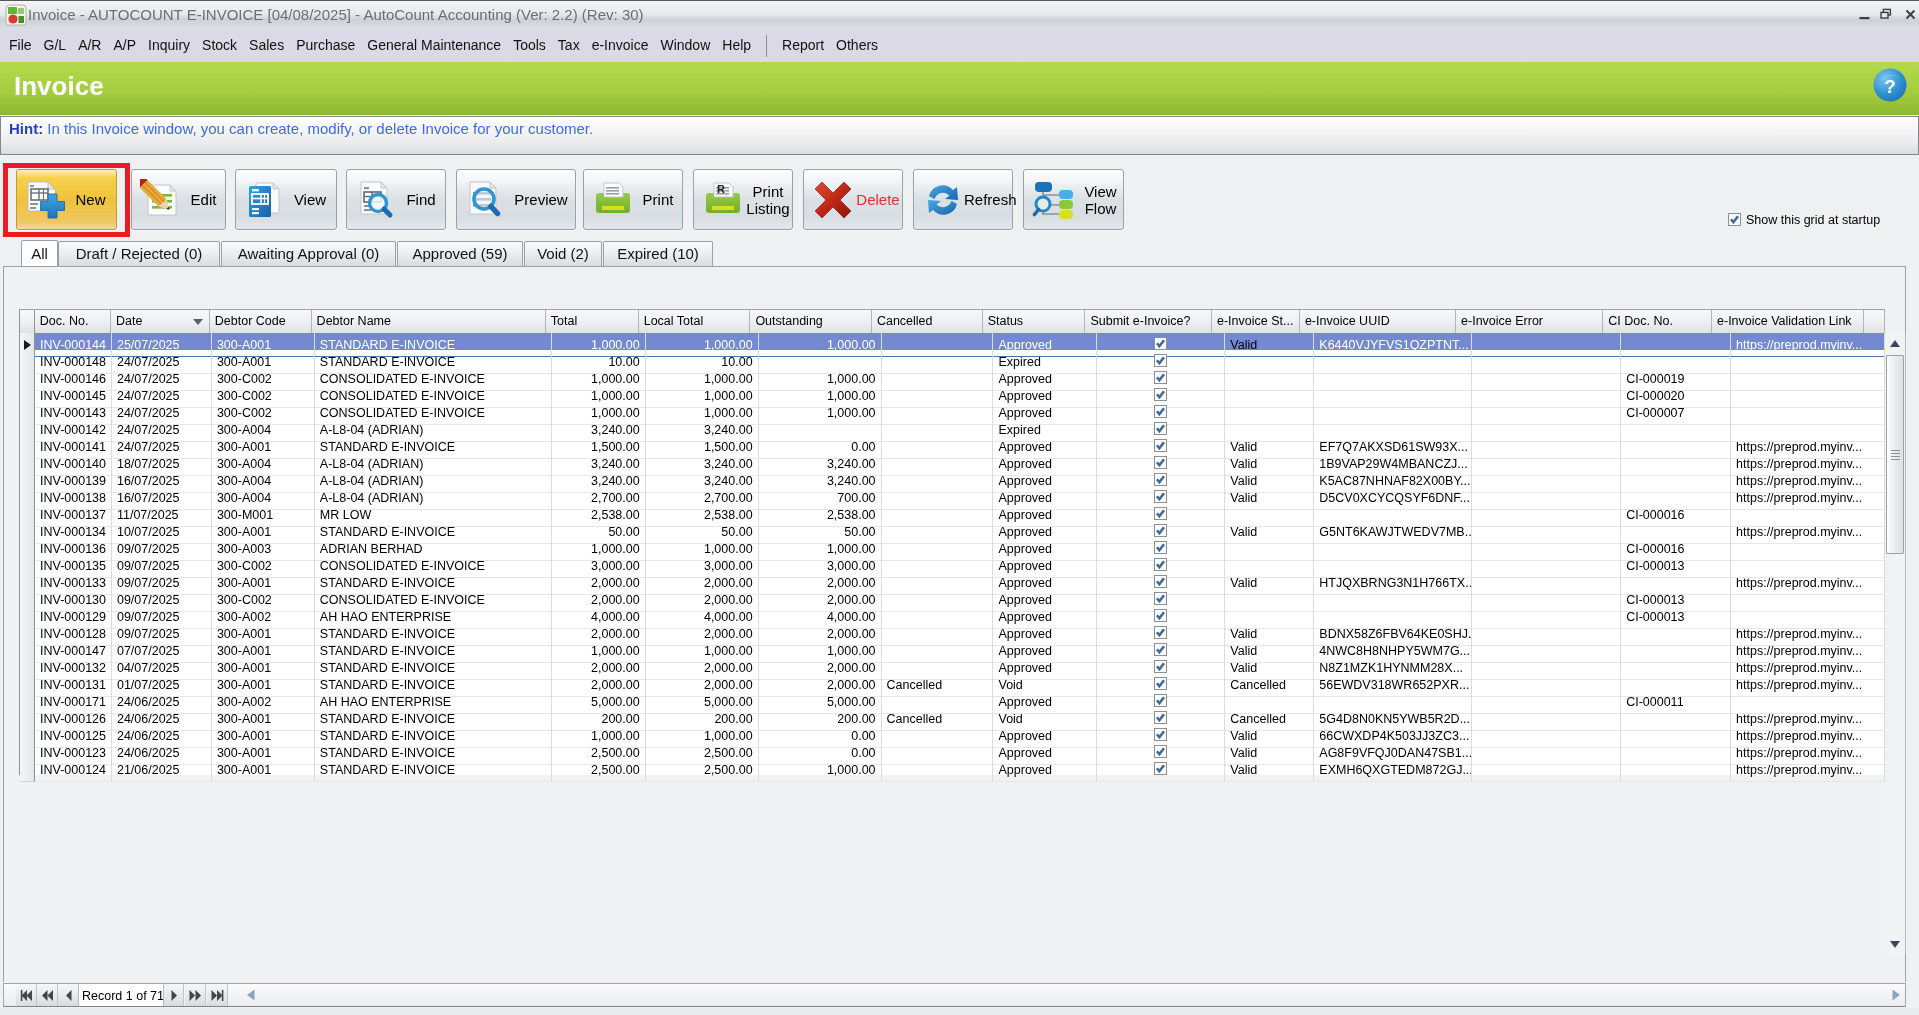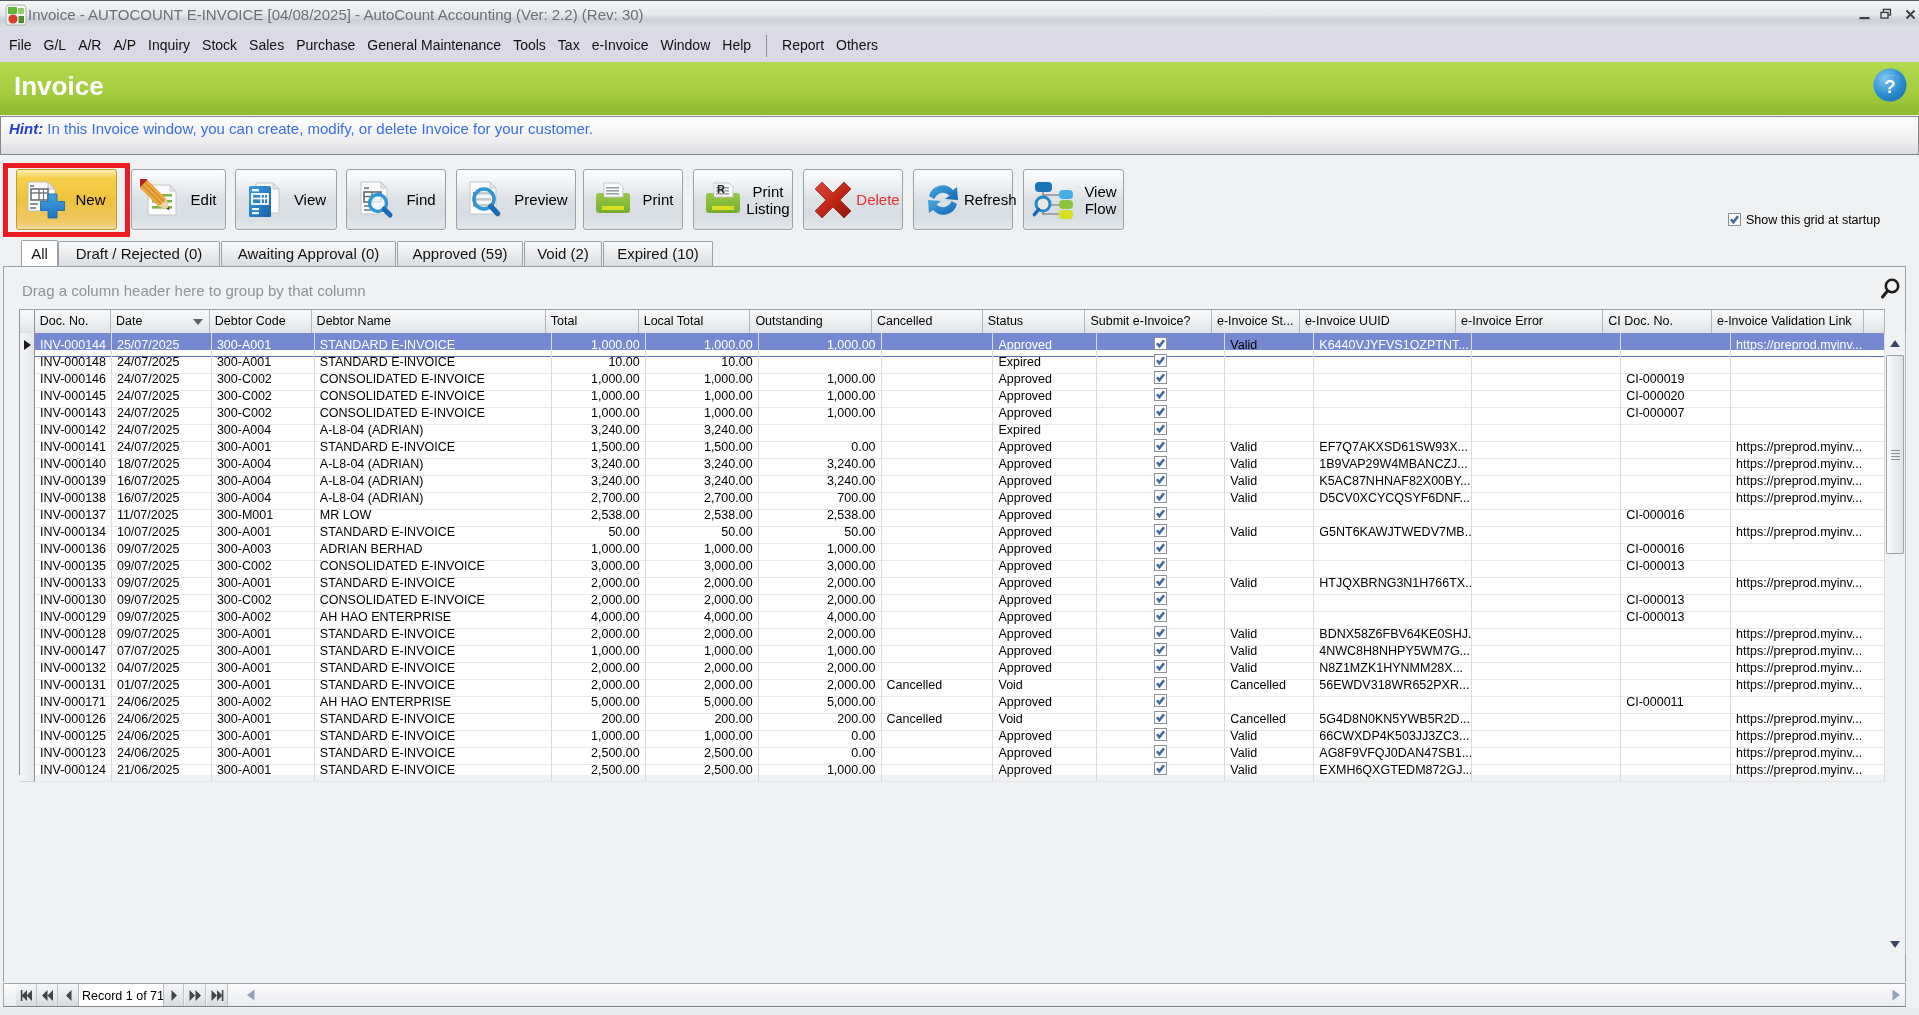--- a/index.html
+++ b/index.html
@@ -24,21 +24,21 @@
 #banner { left:0; top:62px; width:1919px; height:53px;
   background:linear-gradient(#b4d94e 0%, #a5cd3f 55%, #8cb930 100%); }
 #banner .btxt { position:absolute; left:14px; top:9px; color:#fff; font-size:26px; font-weight:bold; }
 #banner .bhelp { position:absolute; left:1873px; top:6px; }
 
 
 #hintbar { left:0; top:116px; width:1919px; height:39px;
   background:linear-gradient(#fefefe 0%, #ececee 70%, #d9dbdd 100%);
   border:1px solid #84868a; }
 #hintbar .htxt { position:absolute; left:8px; top:3px; font-size:15px; color:#3a6de0; }
-#hintbar .htxt b { color:#2440c8;font-style:italic; }
+#hintbar .htxt b { color:#2440c8; }
 
 
 #toolbar { left:0; top:155px; width:1919px; height:85px; background:#eef0f1; }
 .tbtn { position:absolute; top:169px; height:61px; border:1px solid #9aa2a9; border-radius:3px;
   background:linear-gradient(#fdfdfe 0%, #f3f5f7 18%, #dce1e6 48%, #d7dde2 78%, #e3e7eb 100%);
   display:flex; align-items:center; box-shadow:0 1px 0 rgba(255,255,255,0.7); }
 .tbtn .ticon { margin-left:8px; display:inline-flex; }
 .tbtn .cap { flex:1; text-align:center; font-size:15px; color:#000; line-height:17px; }
 .tbtn .cap.red { color:#e03030; }
 .tbtn.ynew { background:linear-gradient(#fcf0b5 0%, #f6d049 14%, #efc23d 50%, #eec863 88%, #f2daa0 100%);
@@ -346,27 +346,20 @@
         <rect x="0.5" y="0.5" width="12" height="12" fill="#fdfdfd" stroke="#8b9097"></rect>
         <path d="M3 6.2 L5.4 9.2 L10 3.2" stroke="#41699c" stroke-width="2.6" fill="none"></path>
       </svg></span>Show this grid at startup</div>
 <div class="tab act" style="left:21px;width:37px">All</div>
 <div class="tab" style="left:58px;width:162px">Draft / Rejected (0)</div>
 <div class="tab" style="left:221px;width:175px">Awaiting Approval (0)</div>
 <div class="tab" style="left:397px;width:126px">Approved (59)</div>
 <div class="tab" style="left:524px;width:78px">Void (2)</div>
 <div class="tab" style="left:603px;width:110px">Expired (10)</div>
 <div class="abs" id="gridpanel">
-  <div id="groupband">
-      <span class="gtxt">Drag a column header here to group by that column</span>
-      <span class="gsearch"><svg width="26" height="26" viewBox="0 0 26 26">
-<circle cx="15" cy="10" r="6.2" fill="none" stroke="#1d1d1d" stroke-width="2.6"></circle>
-<line x1="10.2" y1="15.2" x2="5.5" y2="21" stroke="#1d1d1d" stroke-width="3" stroke-linecap="round"></line>
-</svg></span>
-    </div>
   <div id="grid">
     <div class="hrow">
         <div class="hc ind"></div>
         <div class="hc" style="width:77px">Doc. No.</div>
         <div class="hc" style="width:100px">Date<span class="sortarr"></span></div>
         <div class="hc" style="width:103px">Debtor Code</div>
         <div class="hc" style="width:237px">Debtor Name</div>
         <div class="hc" style="width:94px">Total</div>
         <div class="hc" style="width:113px">Local Total</div>
         <div class="hc" style="width:123px">Outstanding</div>

